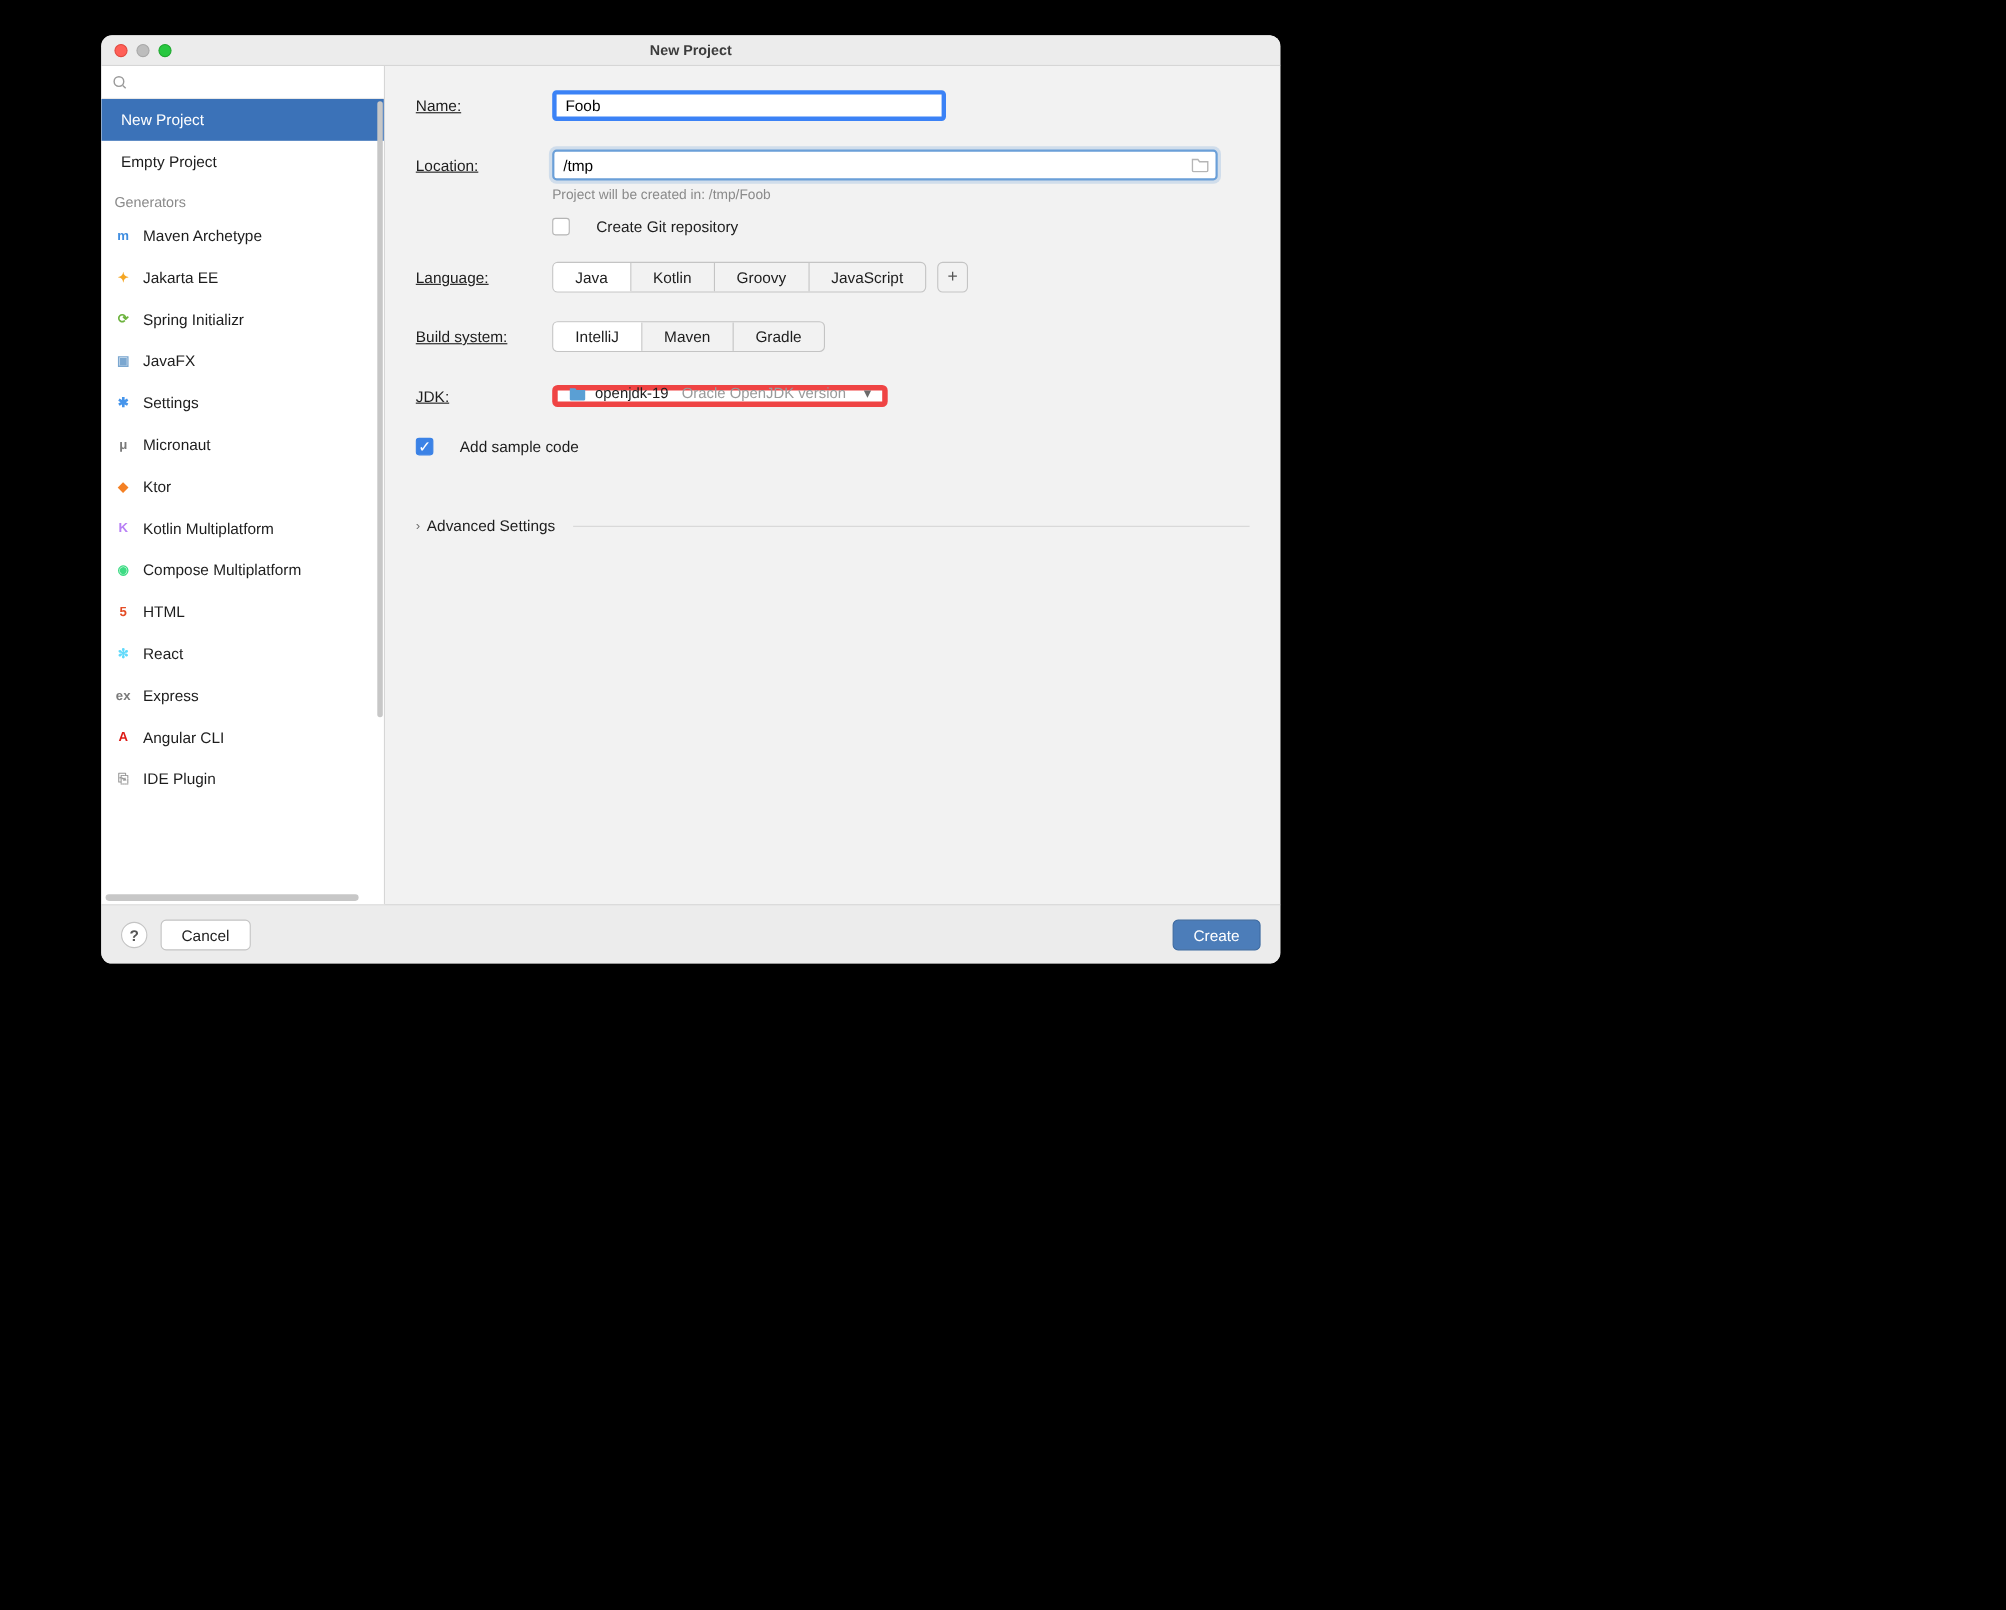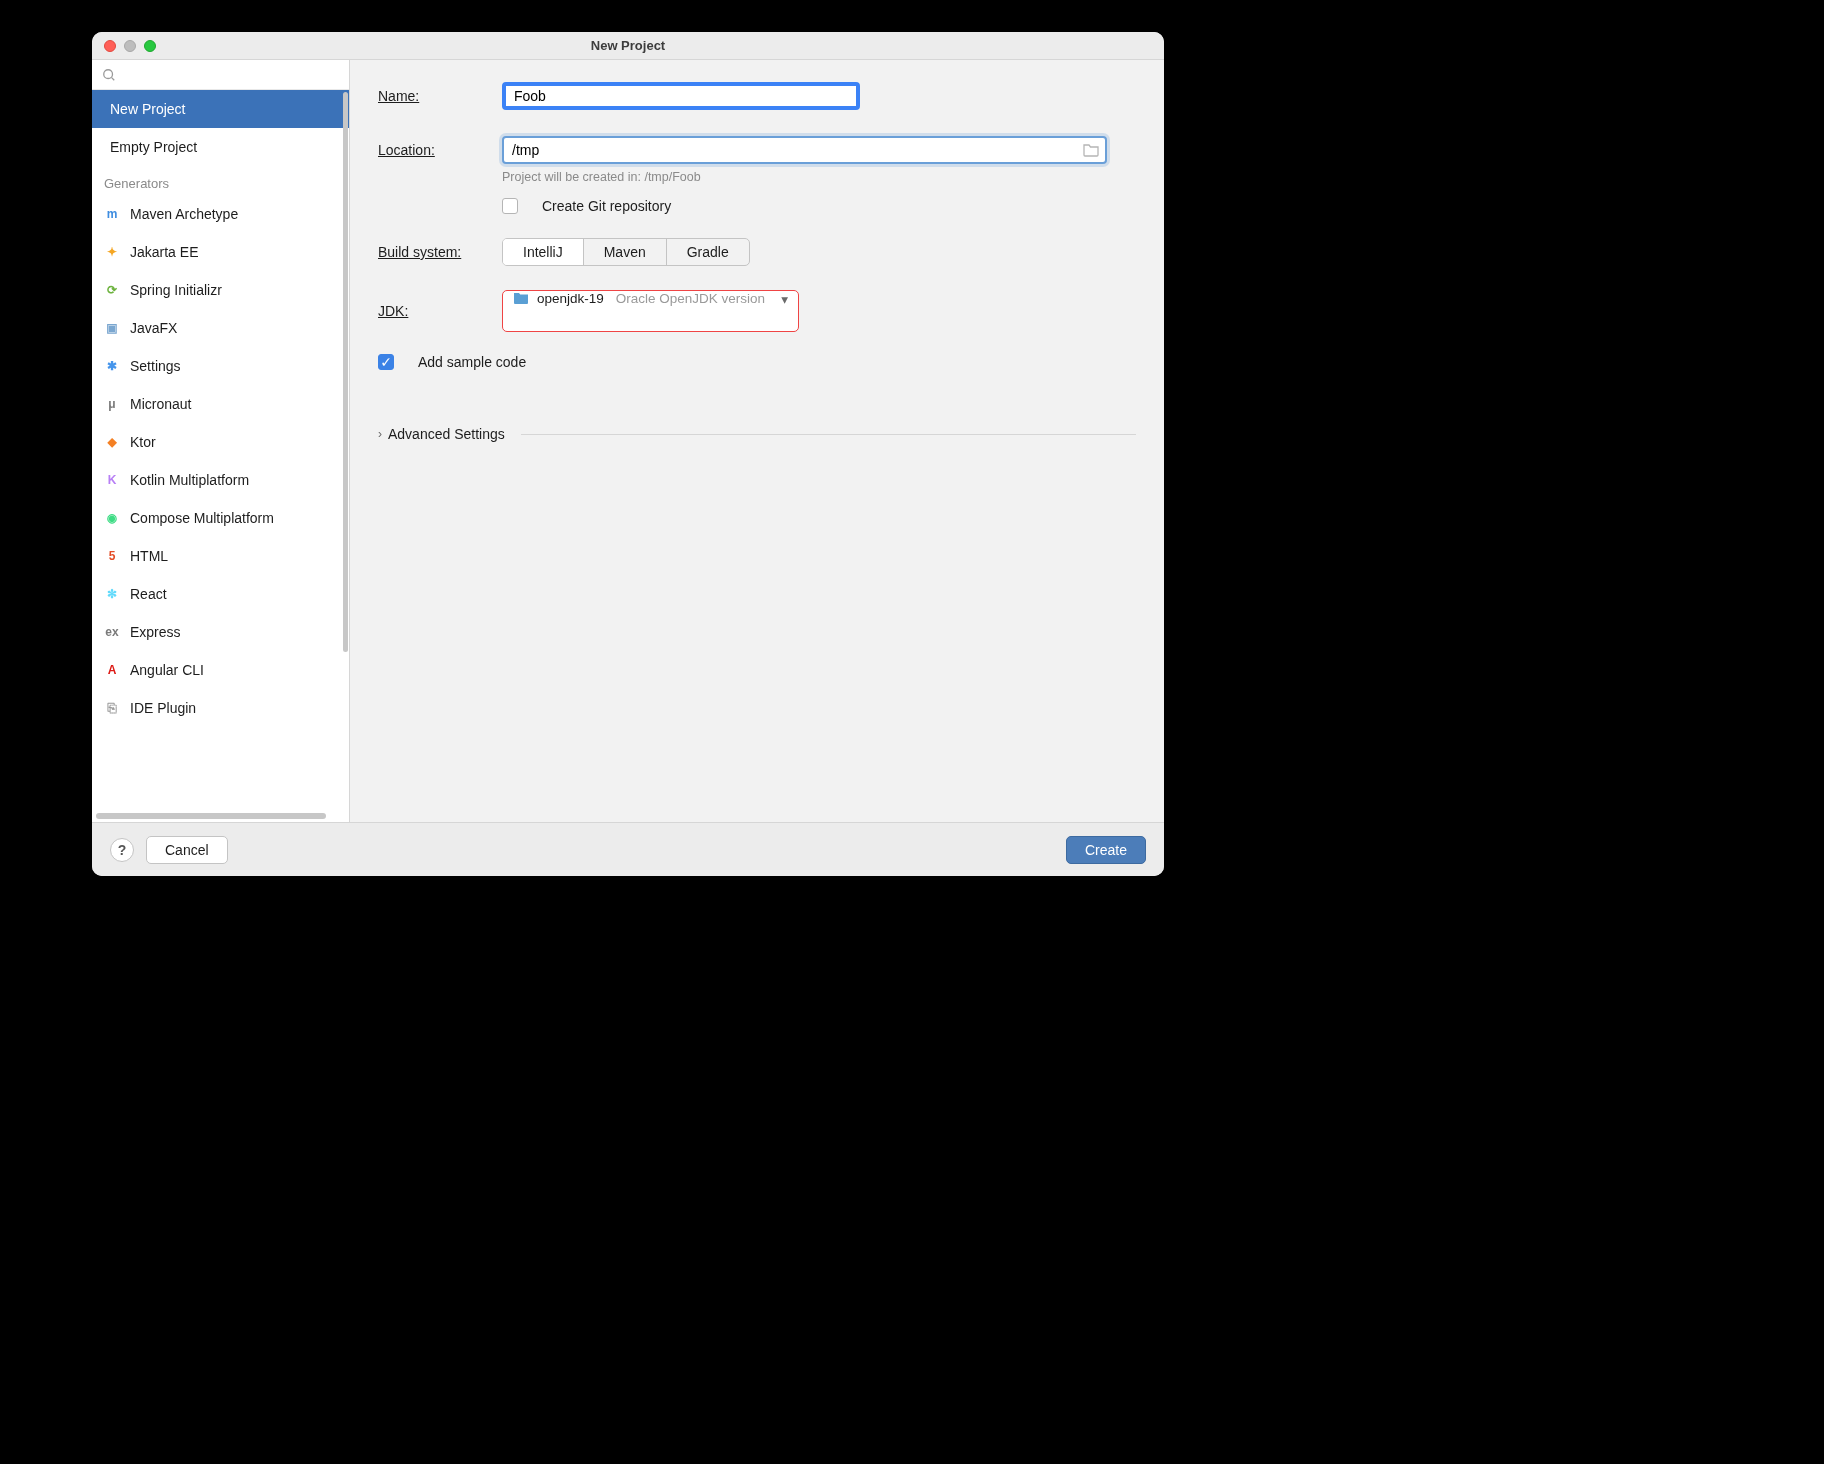--- a/index.html
+++ b/index.html
@@ -229,26 +229,26 @@
     border-radius: 5px;
     background: #f2f2f2;
     display: inline-flex;
     align-items: center;
     justify-content: center;
     margin-left: 10px;
     font-size: 16px;
     color: #555;
   }
   .jdk-select {
-    height: 42px;
-    border: 1px solid #ef4444;
+    height: 20px;
+    border: 5px solid #ef4444;
     border-radius: 5px;
     background: #fff;
     display: inline-flex;
-    align-items: flex-start;
+    align-items: flex-end;
     padding: 0 10px;
     gap: 8px;
     font-size: 13.5px;
   }
   .jdk-folder-icon { color: #5a9fd4; }
   .jdk-desc { color: #9a9a9a; margin-left: 4px; }
   .jdk-caret { margin-left: 8px; color: #6a6a6a; }
   .advanced-row {
     display: flex;
     align-items: center;
@@ -425,20 +425,30 @@
           </svg>
         </div>
       </div>
       <div class="hint">Project will be created in: /tmp/Foob</div>
 
       <div class="checkbox-row">
         <span class="chk" id="git-chk"></span>
         <span>Create Git repository</span>
       </div>
 
+      <div class="form-row">
+        <div class="form-label">Language:</div>
+        <div class="segmented" id="lang-seg">
+            <div class="seg selected">Java</div>
+            <div class="seg">Kotlin</div>
+            <div class="seg">Groovy</div>
+            <div class="seg">JavaScript</div>
+          </div>
+        <div class="plus-btn">+</div>
+      </div>
 
       <div class="form-row">
         <div class="form-label">Build system:</div>
         <div class="segmented" id="build-seg">
             <div class="seg selected">IntelliJ</div>
             <div class="seg">Maven</div>
             <div class="seg">Gradle</div>
           </div>
       </div>
 

